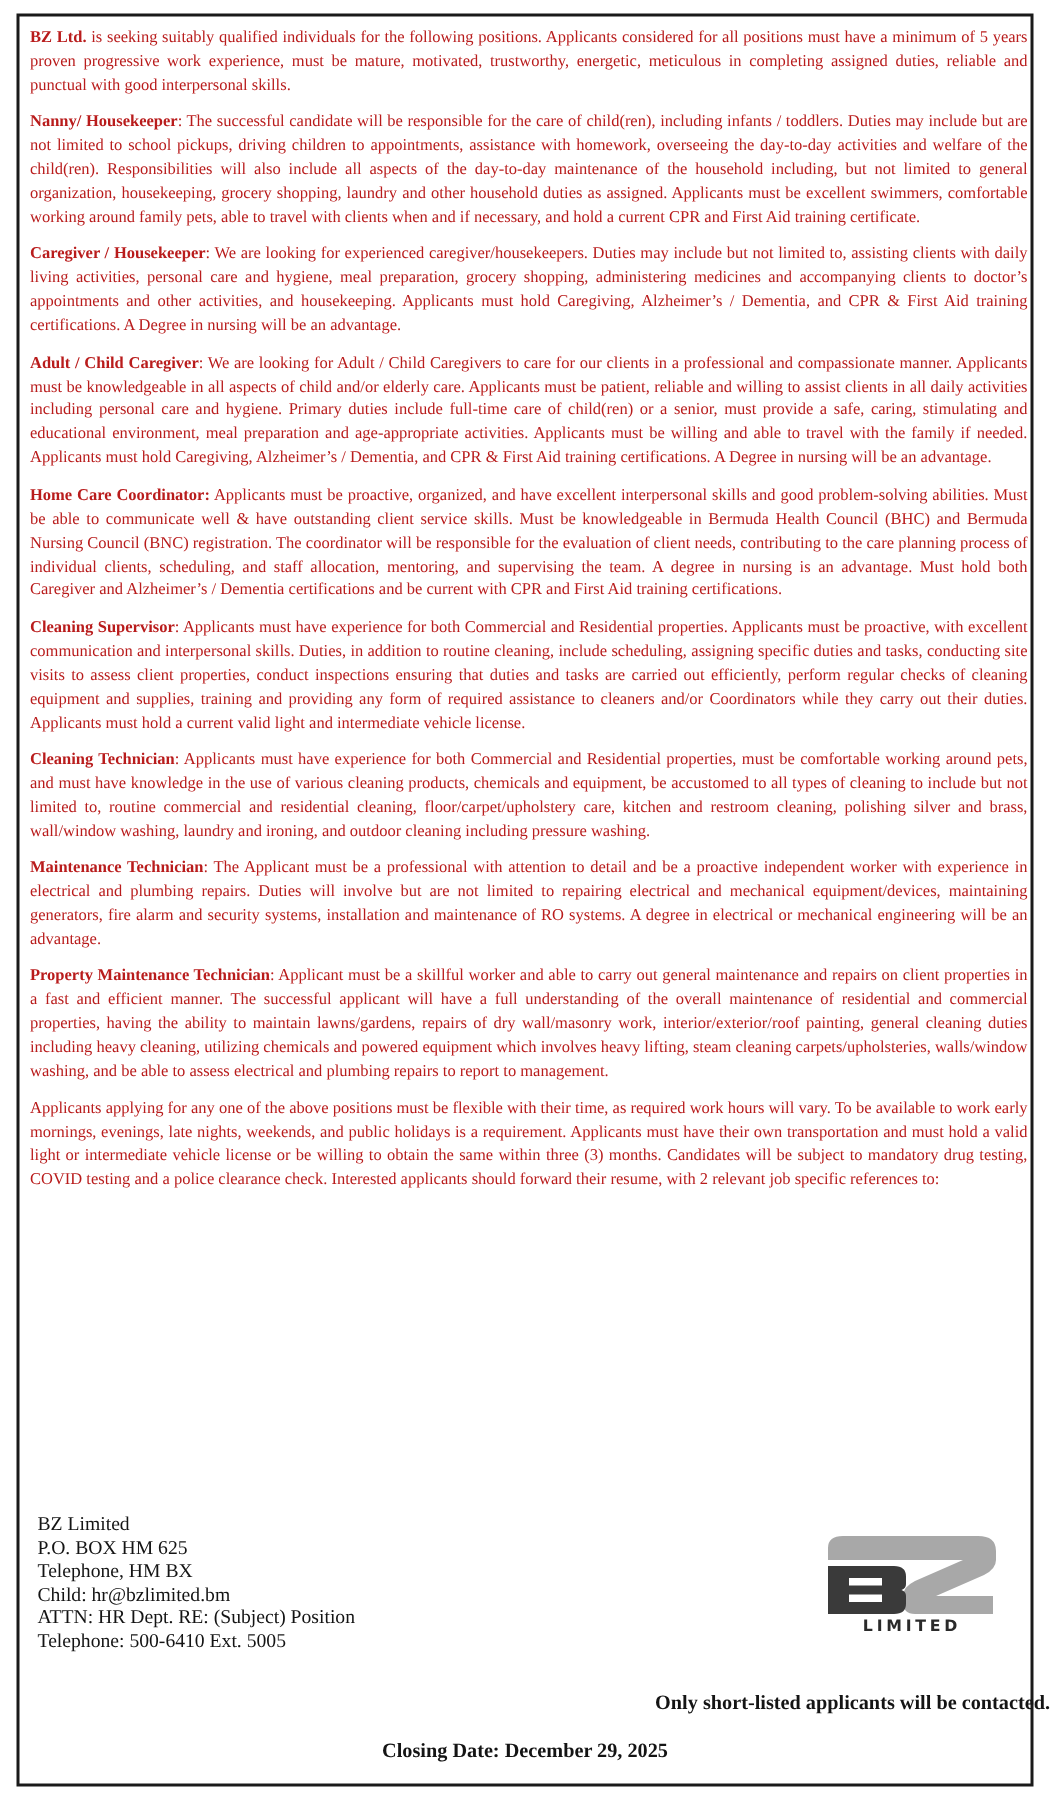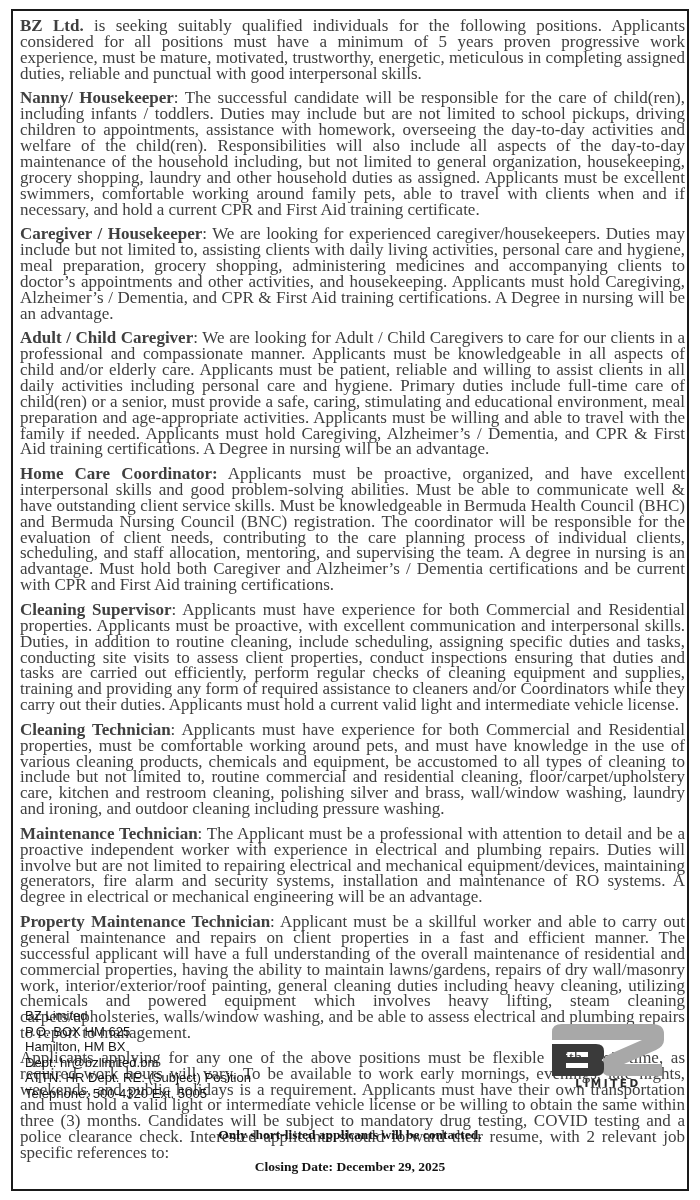--- a/index.html
+++ b/index.html
@@ -3,36 +3,36 @@
   <meta charset="utf-8">
   <style>
     html, body { margin: 0; padding: 0; background: #ffffff; }
     body { width: 700px; height: 1200px; position: relative; overflow: hidden; }
     .frame {
       position: absolute; left: 11px; top: 9px; width: 674px; height: 1178px;
       border: 2px solid #1a1a1a; box-sizing: content-box;
     }
     .content {
       position: absolute; left: 20px; top: 18px; width: 665px;
-      font-family: "Liberation Serif", serif; font-size: 17px; line-height: 15.9px;
-      color: #404040; text-align: justify;
+      font-family: "Liberation Serif", serif; font-size: 11px; line-height: 15.9px;
+      color: #b91c1c; text-align: justify;
     }
     .para { margin: 0 0 8.6px 0; }
     .para b { font-weight: bold; }
     .contact {
       position: absolute; left: 25px; top: 1008px;
-      font-family: Liberation Sans, sans-serif; font-size: 13.1px; line-height: 15.6px; color: #141414;
+      font-family: Liberation Serif, serif; font-size: 13.1px; line-height: 15.6px; color: #141414;
     }
     .contact div { white-space: nowrap; }
     .logo { position: absolute; left: 540px; top: 1018px; width: 132px; height: 70px; font-weight: bold; }
     .footer {
       position: absolute; left: 0; width: 700px; text-align: center;
       font-family: "Liberation Serif", serif; font-weight: bold; font-size: 13.5px; color: #141414;
     }
-    .footer.f1 { top: 1127px; }
+    .footer.f1 { top: 1127px; text-align: right; }
     .footer.f2 { top: 1159px; }
   </style>
 </head>
 <body>
 
 <div class="frame"></div>
 
 <div class="content">
   <p class="para"><b>BZ Ltd.</b><span> is seeking suitably qualified individuals for the following positions. Applicants considered for all positions must have a minimum of 5 years proven progressive work experience, must be mature, motivated, trustworthy, energetic, meticulous in completing assigned duties, reliable and punctual with good interpersonal skills.</span></p>
 
@@ -51,24 +51,24 @@
   <p class="para"><b>Maintenance Technician</b><span>: </span><span>The Applicant must be a professional with attention to detail and be a proactive independent worker with experience in electrical and plumbing repairs.  Duties will involve but are not limited to repairing electrical and mechanical equipment/devices, maintaining generators, fire alarm and security systems, installation and maintenance of RO systems. A degree in electrical or mechanical engineering will be an advantage.</span></p>
 
   <p class="para"><b>Property Maintenance Technician</b><span>:  </span><span>Applicant must be a skillful worker and able to carry out general maintenance and repairs on client properties in a fast and efficient manner. The successful applicant will have a full understanding of the overall maintenance of residential and commercial properties, having the ability to maintain lawns/gardens, repairs of dry wall/masonry work, interior/exterior/roof painting, general cleaning duties including heavy cleaning, utilizing chemicals and powered equipment which involves heavy lifting, steam cleaning carpets/upholsteries, walls/window washing, and be able to assess electrical and plumbing repairs to report to management.</span></p>
 
   <p class="para">Applicants applying for any one of the above positions must be flexible with their time, as required work hours will vary. To be available to work early mornings, evenings, late nights, weekends, and public holidays is a requirement. Applicants must have their own transportation and must hold a valid light or intermediate vehicle license or be willing to obtain the same within three (3) months. Candidates will be subject to mandatory drug testing, COVID testing and a police clearance check.  Interested applicants should forward their resume, with 2 relevant job specific references to:</p>
 </div>
 
 <div class="contact">
   <div>BZ Limited</div>
   <div>P.O. BOX HM 625</div>
-  <div>Hamilton, HM BX</div>
-  <div>Dept: hr@bzlimited.bm</div>
+  <div>Telephone, HM BX</div>
+  <div>Child: hr@bzlimited.bm</div>
   <div>ATTN: HR Dept.  RE: (Subject) Position</div>
-  <div>Telephone: 500-4320 Ext. 5005</div>
+  <div>Telephone: 500-6410 Ext. 5005</div>
 </div>
 
 <div class="logo">
   <svg width="132" height="70" viewBox="0 0 132 70">
 
     <path d="M12 14 Q12 6 22 6 L112 6 Q124 6 124 16 L124 22 Q124 28 116 32 L84 46 L122 46 L122 58 L70 58 Q62 58 62 50 L62 46 Q62 40 70 36 L102 22 L12 22 Z" fill="#a8a8a8"></path>
 
     <path d="M12 26 L56 26 Q64 26 64 33 L64 38 Q64 41 61 42 Q64 43 64 46 L64 51 Q64 58 56 58 L12 58 Z M26 34 L26 39 L48 39 L48 34 Z M26 45 L26 50 L48 50 L48 45 Z" fill="#3a3a3a" fill-rule="evenodd"></path>
     <text x="68" y="69" text-anchor="middle" font-family="DejaVu Sans, sans-serif" font-size="10.5" letter-spacing="2.5" fill="#2a2a2a">LIMITED</text>
   </svg>

